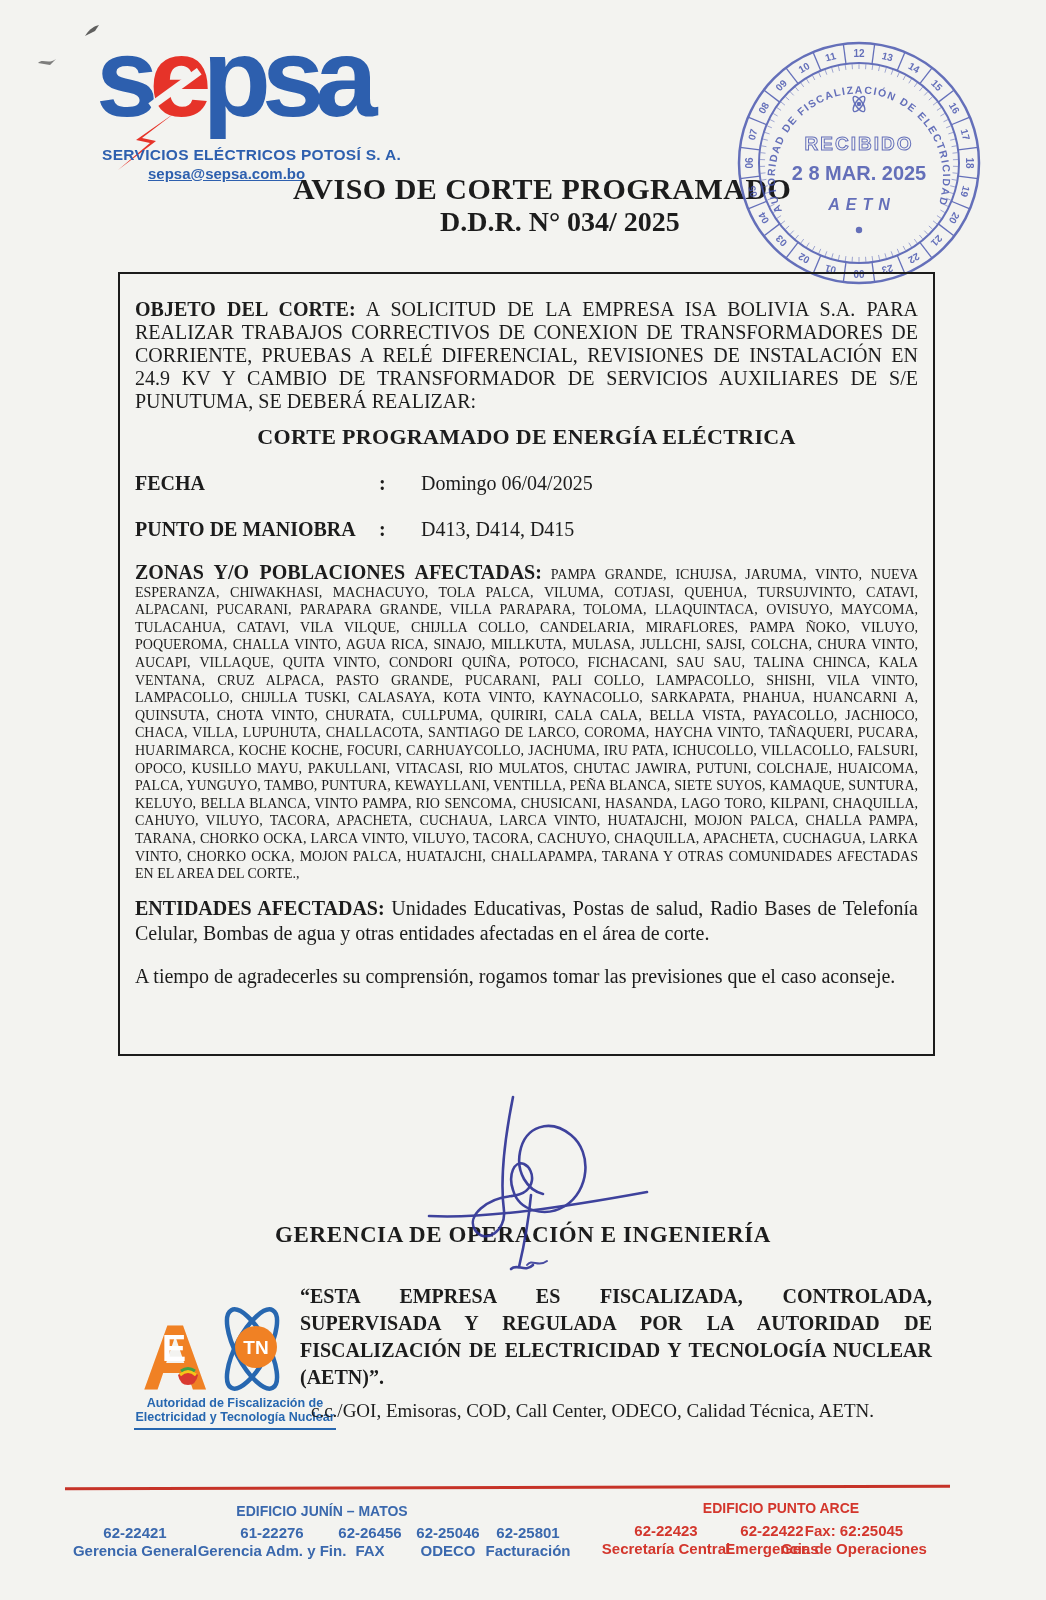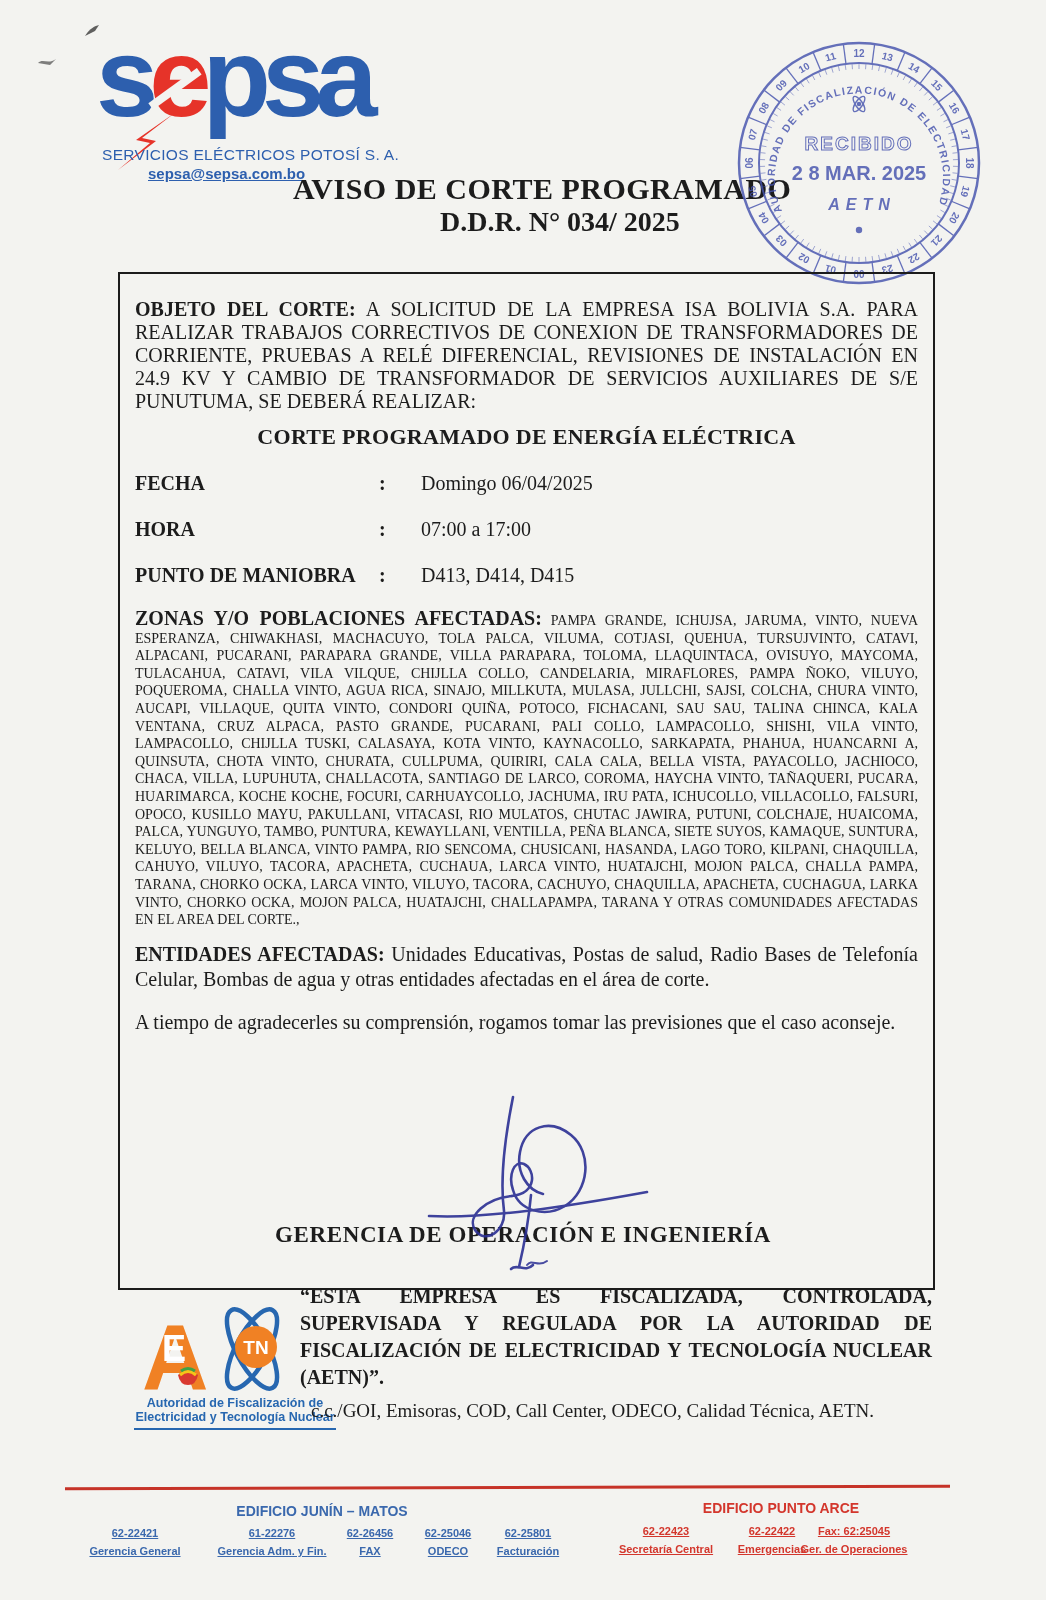--- a/index.html
+++ b/index.html
@@ -7,40 +7,40 @@
   #page{position:relative;width:1046px;height:1600px;background:#f3f3f0;overflow:hidden;margin:0 auto;}
 
   
   .logo-word{position:absolute;left:96px;top:22px;font-family:"Liberation Sans",sans-serif;
     font-weight:800;font-size:112px;line-height:1;letter-spacing:-9px;color:#2d5fae;}
   .logo-word .e{color:#e63329;position:relative;display:inline-block;}
   .logo-word .e::after{content:"";position:absolute;left:-4px;top:56%;width:112%;height:8px;
     background:#f3f3f0;transform:rotate(-36deg);}
   .logo-bolt{position:absolute;left:118px;top:112px;}
   .logo-sub{position:absolute;left:102px;top:146px;font-family:"Liberation Sans",sans-serif;
-    font-weight:normal;font-size:15.5px;color:#2d5fae;letter-spacing:.3px;}
+    font-weight:bold;font-size:15.5px;color:#2d5fae;letter-spacing:.3px;}
   .logo-mail{position:absolute;left:148px;top:165px;font-family:"Liberation Sans",sans-serif;
     font-weight:bold;font-size:15px;color:#2d5fae;text-decoration:underline;}
 
   
   .title1{position:absolute;left:293px;top:172px;font-weight:bold;font-size:30px;color:#1c1c1c;letter-spacing:.5px;}
   .title2{position:absolute;left:440px;top:206px;font-weight:bold;font-size:28px;color:#1c1c1c;}
 
   
   .stamp{position:absolute;left:736px;top:40px;opacity:.82;}
   .stamp text{fill:#4553ae;font-family:"Liberation Sans",sans-serif;}
   .stamp .ring{fill:none;stroke:#4553ae;}
   .stamp .recib{font-size:19px;font-weight:bold;letter-spacing:2px;fill:none;stroke:#4553ae;stroke-width:1;}
   .stamp .date{font-size:20px;font-weight:bold;}
   .stamp .acr{font-size:16px;font-weight:bold;letter-spacing:6px;font-style:italic;}
   .stamp .ringtxt{font-size:10.5px;font-weight:bold;letter-spacing:1.5px;}
   .stamp .dialnum{font-size:10px;font-weight:bold;}
 
   
-  .box{position:absolute;left:118px;top:272px;width:817px;height:1018px;border:2px solid #1b1b1b;
+  .box{position:absolute;left:118px;top:272px;width:817px;height:784px;border:2px solid #1b1b1b;
     box-sizing:border-box;padding:24px 15px 0 15px;color:#1c1c1c;}
   .box p{margin:0;}
   .objeto{font-size:20px;line-height:23px;text-align:justify;margin-bottom:11px !important;}
   .blabel{font-weight:bold;}
   .corte{font-weight:bold;font-size:22px;text-align:center;margin-bottom:22px !important;letter-spacing:.3px;}
   .sched{font-size:20px;margin-bottom:23px !important;}
   .sched .sl{display:inline-block;width:244px;font-weight:bold;}
   .sched .sc{display:inline-block;width:42px;font-weight:bold;}
   .zonas{font-size:14px;line-height:17.6px;text-align:justify;margin-bottom:13px !important;}
   .zonas .blabel{font-size:20px;}
@@ -62,21 +62,21 @@
   .quote{position:absolute;left:300px;top:1283px;width:632px;font-weight:bold;font-size:20px;
     line-height:27px;text-align:justify;color:#1c1c1c;}
   .ccline{position:absolute;left:311px;top:1400px;font-size:19px;color:#1c1c1c;}
   .sigmark{position:absolute;left:524px;top:1256px;}
 
   
   .redline{position:absolute;left:65px;top:1486px;width:885px;height:3px;background:#c63328;transform:rotate(-.15deg);}
   .fb{position:absolute;transform:translateX(-50%);text-align:center;
     font-family:"Liberation Sans",sans-serif;font-weight:bold;font-size:14px;}
   .fc{position:absolute;transform:translateX(-50%);text-align:center;
-    font-family:"Liberation Sans",sans-serif;font-weight:bold;font-size:11px;line-height:18px;white-space:nowrap;text-decoration:underline;}
+    font-family:"Liberation Sans",sans-serif;font-weight:bold;font-size:15px;line-height:18px;white-space:nowrap;}
   .blue{color:#3a68ad;} .red{color:#d3362c;}
 
   .inkmark{position:absolute;}
 </style>
 </head>
 <body>
 
 <div id="page">
 
   <svg class="inkmark" style="left:82px;top:22px" width="20" height="18">
@@ -253,21 +253,20 @@
     <text class="date" x="123" y="140" text-anchor="middle">2 8 MAR. 2025</text>
     <text class="acr" x="126" y="170" text-anchor="middle">AETN</text>
     <circle cx="123" cy="190" r="3.2" fill="#4553ae"></circle>
   </svg>
 
   <div class="box">
     <p class="objeto"><span class="blabel">OBJETO DEL CORTE:</span><span> A SOLICITUD DE LA EMPRESA ISA BOLIVIA S.A. PARA REALIZAR TRABAJOS CORRECTIVOS DE CONEXION DE TRANSFORMADORES DE CORRIENTE, PRUEBAS A RELÉ DIFERENCIAL, REVISIONES DE INSTALACIÓN EN 24.9 KV Y CAMBIO DE TRANSFORMADOR DE SERVICIOS AUXILIARES DE S/E PUNUTUMA, SE DEBERÁ REALIZAR:</span></p>
     <p class="corte">CORTE PROGRAMADO DE ENERGÍA ELÉCTRICA</p>
 
     <p class="sched"><span class="sl">FECHA</span><span class="sc">:</span><span>Domingo 06/04/2025</span></p>
-    <p class="sched"><span class="sl">HORA</span><span class="sc">:</span><span>07:00 a 17:00</span></p>
     <p class="sched"><span class="sl">PUNTO DE MANIOBRA</span><span class="sc">:</span><span>D413, D414, D415</span></p>
 
     <p class="zonas"><span class="blabel">ZONAS Y/O POBLACIONES AFECTADAS:</span><span> PAMPA GRANDE, ICHUJSA, JARUMA, VINTO, NUEVA ESPERANZA, CHIWAKHASI, MACHACUYO, TOLA PALCA, VILUMA, COTJASI, QUEHUA, TURSUJVINTO, CATAVI, ALPACANI, PUCARANI, PARAPARA GRANDE, VILLA PARAPARA, TOLOMA, LLAQUINTACA, OVISUYO, MAYCOMA, TULACAHUA, CATAVI, VILA VILQUE, CHIJLLA COLLO, CANDELARIA, MIRAFLORES, PAMPA ÑOKO, VILUYO, POQUEROMA, CHALLA VINTO, AGUA RICA, SINAJO, MILLKUTA, MULASA, JULLCHI, SAJSI, COLCHA, CHURA VINTO, AUCAPI, VILLAQUE, QUITA VINTO, CONDORI QUIÑA, POTOCO, FICHACANI, SAU SAU, TALINA CHINCA, KALA VENTANA, CRUZ ALPACA, PASTO GRANDE, PUCARANI, PALI COLLO, LAMPACOLLO, SHISHI, VILA VINTO, LAMPACOLLO, CHIJLLA TUSKI, CALASAYA, KOTA VINTO, KAYNACOLLO, SARKAPATA, PHAHUA, HUANCARNI A, QUINSUTA, CHOTA VINTO, CHURATA, CULLPUMA, QUIRIRI, CALA CALA, BELLA VISTA, PAYACOLLO, JACHIOCO, CHACA, VILLA, LUPUHUTA, CHALLACOTA, SANTIAGO DE LARCO, COROMA, HAYCHA VINTO, TAÑAQUERI, PUCARA, HUARIMARCA, KOCHE KOCHE, FOCURI, CARHUAYCOLLO, JACHUMA, IRU PATA, ICHUCOLLO, VILLACOLLO, FALSURI, OPOCO, KUSILLO MAYU, PAKULLANI, VITACASI, RIO MULATOS, CHUTAC JAWIRA, PUTUNI, COLCHAJE, HUAICOMA, PALCA, YUNGUYO,  TAMBO, PUNTURA, KEWAYLLANI, VENTILLA, PEÑA BLANCA, SIETE SUYOS, KAMAQUE, SUNTURA, KELUYO, BELLA BLANCA, VINTO PAMPA, RIO SENCOMA, CHUSICANI, HASANDA, LAGO TORO, KILPANI, CHAQUILLA, CAHUYO, VILUYO, TACORA, APACHETA, CUCHAUA, LARCA VINTO, HUATAJCHI, MOJON PALCA, CHALLA PAMPA, TARANA, CHORKO OCKA, LARCA VINTO, VILUYO, TACORA, CACHUYO, CHAQUILLA, APACHETA, CUCHAGUA, LARKA VINTO, CHORKO OCKA, MOJON PALCA, HUATAJCHI, CHALLAPAMPA, TARANA Y OTRAS COMUNIDADES AFECTADAS EN EL AREA DEL CORTE.,</span></p>
 
     <p class="entidades"><span class="blabel">ENTIDADES AFECTADAS:</span><span> Unidades Educativas, Postas de salud, Radio Bases de Telefonía Celular, Bombas de agua y otras entidades afectadas en el área de corte.</span></p>
 
 
     <p class="agradece">A tiempo de agradecerles su comprensión, rogamos tomar las previsiones que el caso aconseje.</p>
   </div>
 

